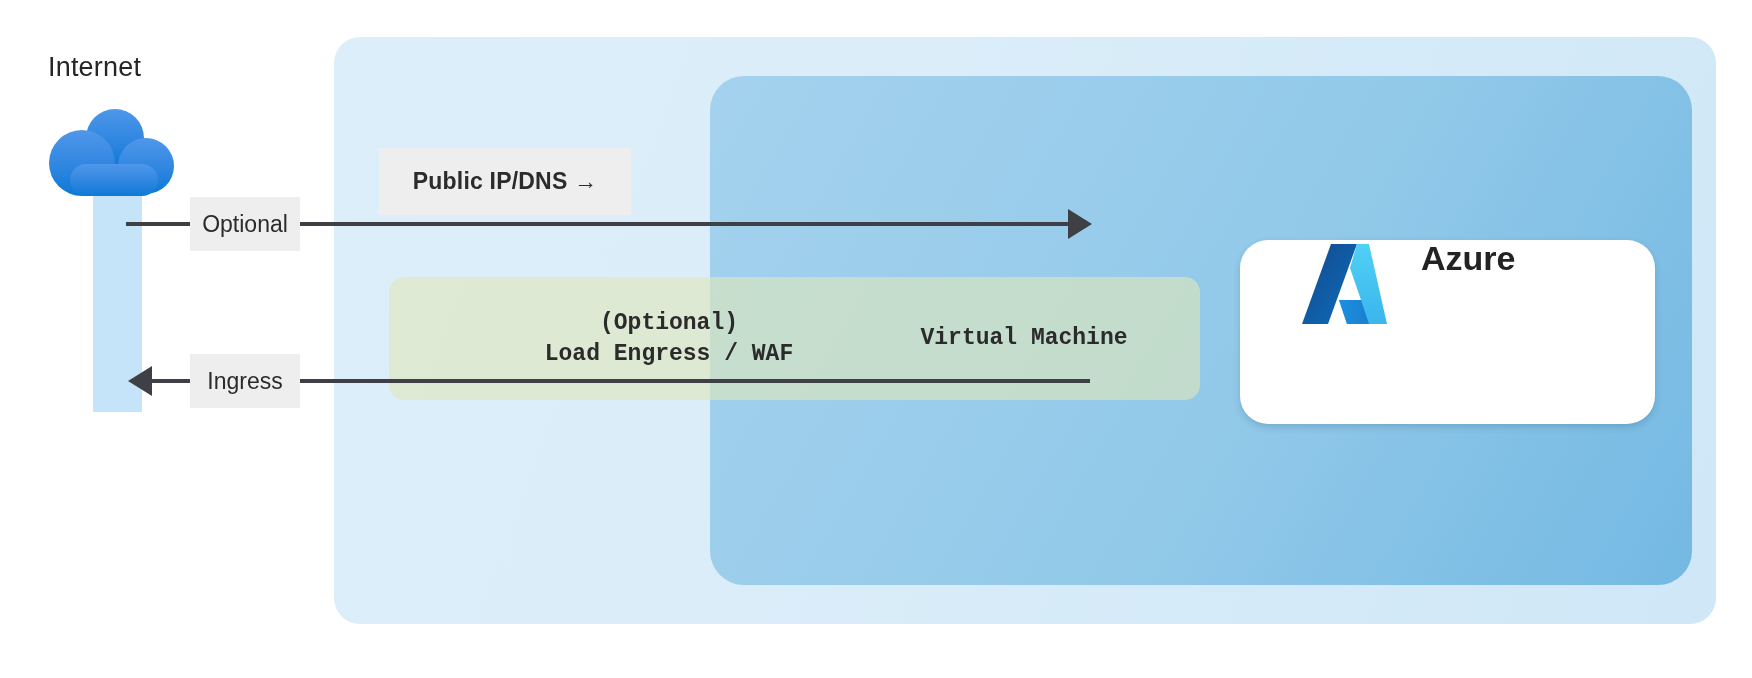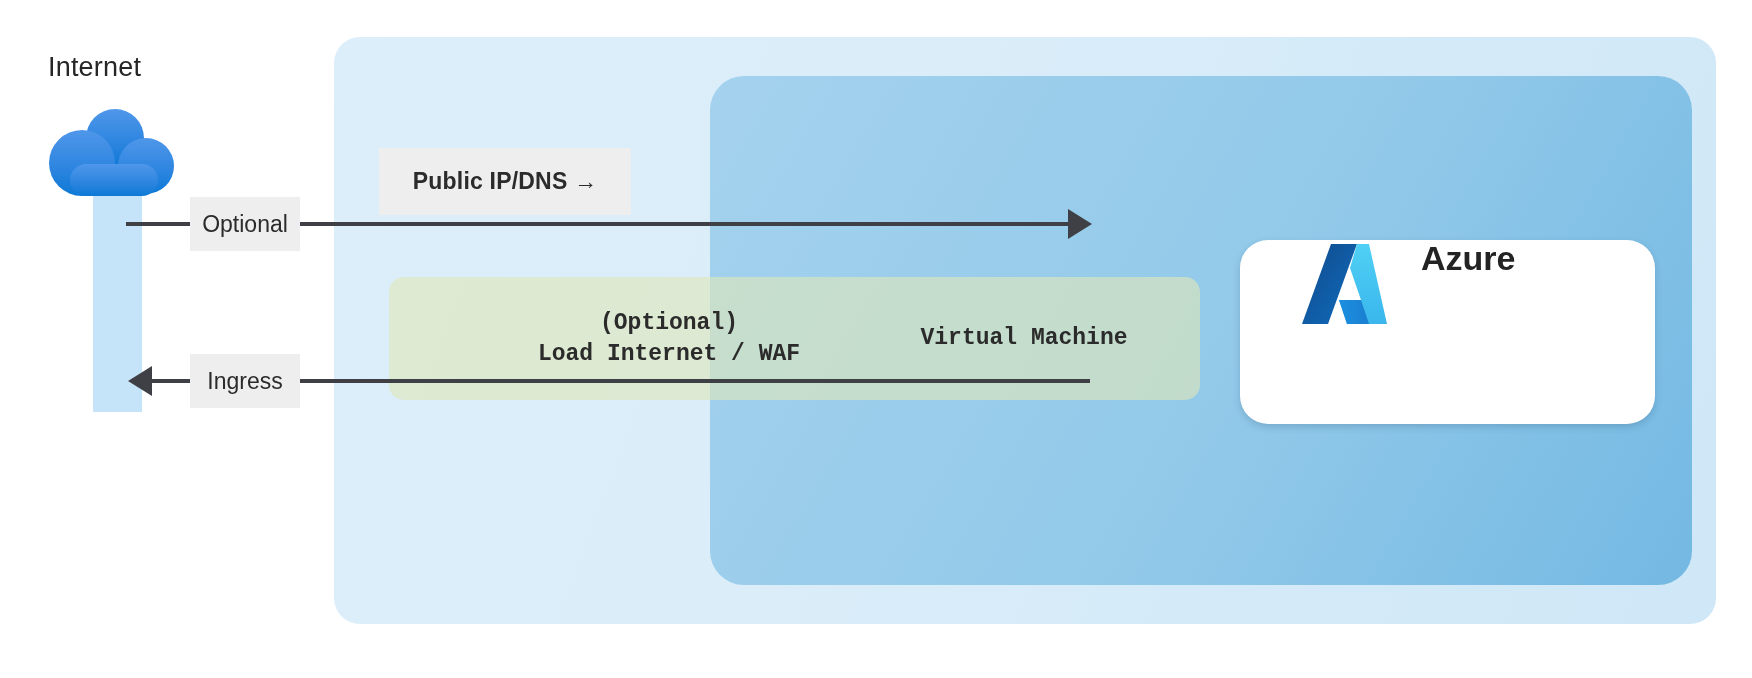--- a/index.html
+++ b/index.html
@@ -115,21 +115,21 @@
   <div class="line" style="left:126px;top:222px;width:70px;"></div>
   <div class="line" style="left:300px;top:222px;width:780px;"></div>
   <div class="arrow-head arrow-right" style="left:1068px;top:209px;"></div>
   <div class="chip chip-ingress">Optional</div>
 
   <div class="chip chip-pubip">Public IP/DNS →</div>
 
   <div class="green-band">
     <div class="band-text left">
       <span>(Optional)</span>
-      <span>Load Internet / WAF</span>
+      <span>Load Engress / WAF</span>
     </div>
     <div class="band-text right">
       <span>Virtual Machine</span>
     </div>
   </div>
 
   <div class="line" style="left:300px;top:379px;width:790px;"></div>
   <div class="line" style="left:152px;top:379px;width:44px;"></div>
   <div class="arrow-head arrow-left" style="left:128px;top:366px;"></div>
   <div class="chip chip-engress">Ingress</div>

